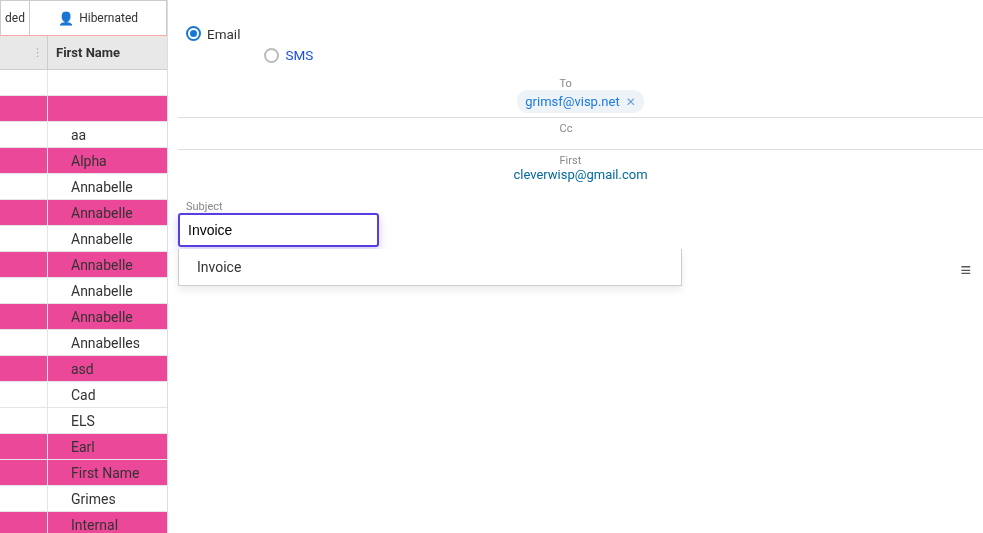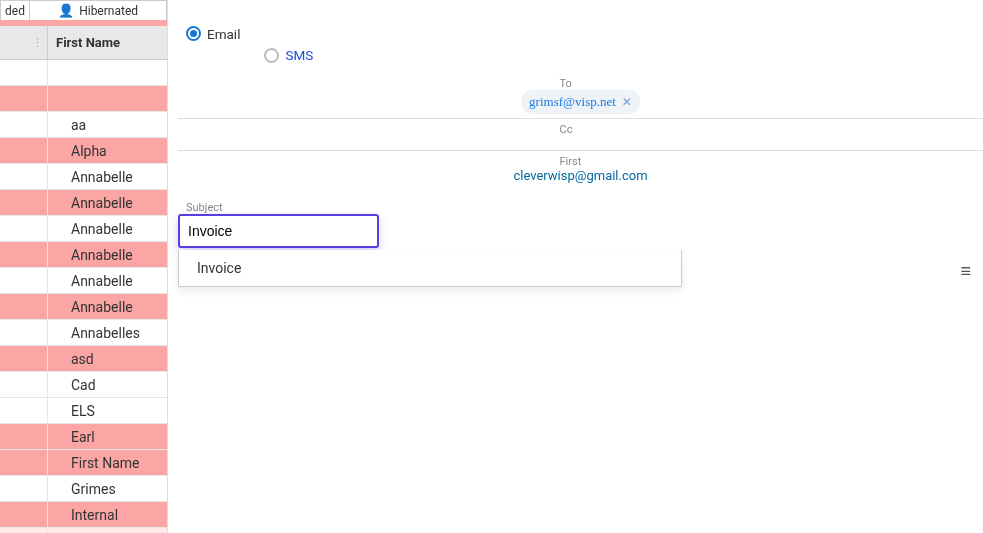--- a/index.html
+++ b/index.html
@@ -17,22 +17,22 @@
   position: absolute;
   left: 0;
   top: 0;
   width: 168px;
   height: 533px;
   border-right: 1px solid #ddd;
   overflow: hidden;
 }
 .tab-bar {
   display: flex;
-  height: 26px;
-  border-bottom: 6px solid #fca5a5;
+  height: 36px;
+  border-bottom: 1px solid #fca5a5;
 }
 .tab-btn {
   flex: 1;
   display: flex;
   align-items: center;
   justify-content: center;
   border-right: 1px solid #ccc;
   border-top: 1px solid #ccc;
   background: #fff;
   font-size: 12px;
@@ -64,21 +64,21 @@
   font-weight: 700;
   padding-left: 8px;
   font-size: 13px;
 }
 .row {
   height: 26px;
   display: flex;
   align-items: center;
   border-bottom: 1px solid #e5e5e5;
 }
-.row.alt { background: #fca5a5; }
+.row.alt { background: #ec4899; }
 .row .c1 { width: 48px; height: 100%; border-right: 1px solid #e5e5e5; }
 .row .c2 { flex: 1; padding-left: 8px; font-size: 14px; margin-left: 15px; }
 .row.last { background: #fdecea; }
 
 .compose {
   position: absolute;
   left: 178px;
   top: 0;
   right: 0;
   height: 420px;
@@ -130,21 +130,20 @@
 .field-content { flex: 1; }
 .chip {
   display: inline-flex;
   align-items: center;
   background: #eef3f8;
   color: #1a7ae6;
   padding: 4px 8px;
   border-radius: 11px;
   font-size: 13px;
   gap: 6px;
-  font-family: Liberation Serif, serif;
 }
 .chip-x { color: #6a9fd6; cursor: pointer; font-size: 12px; }
 .from-text { font-size: 13px; color: #0369a1; }
 .subject-wrap {
   position: relative;
   flex: 1;
   margin-left: 0;
 }
 .subject-input {
   width: 100%;

